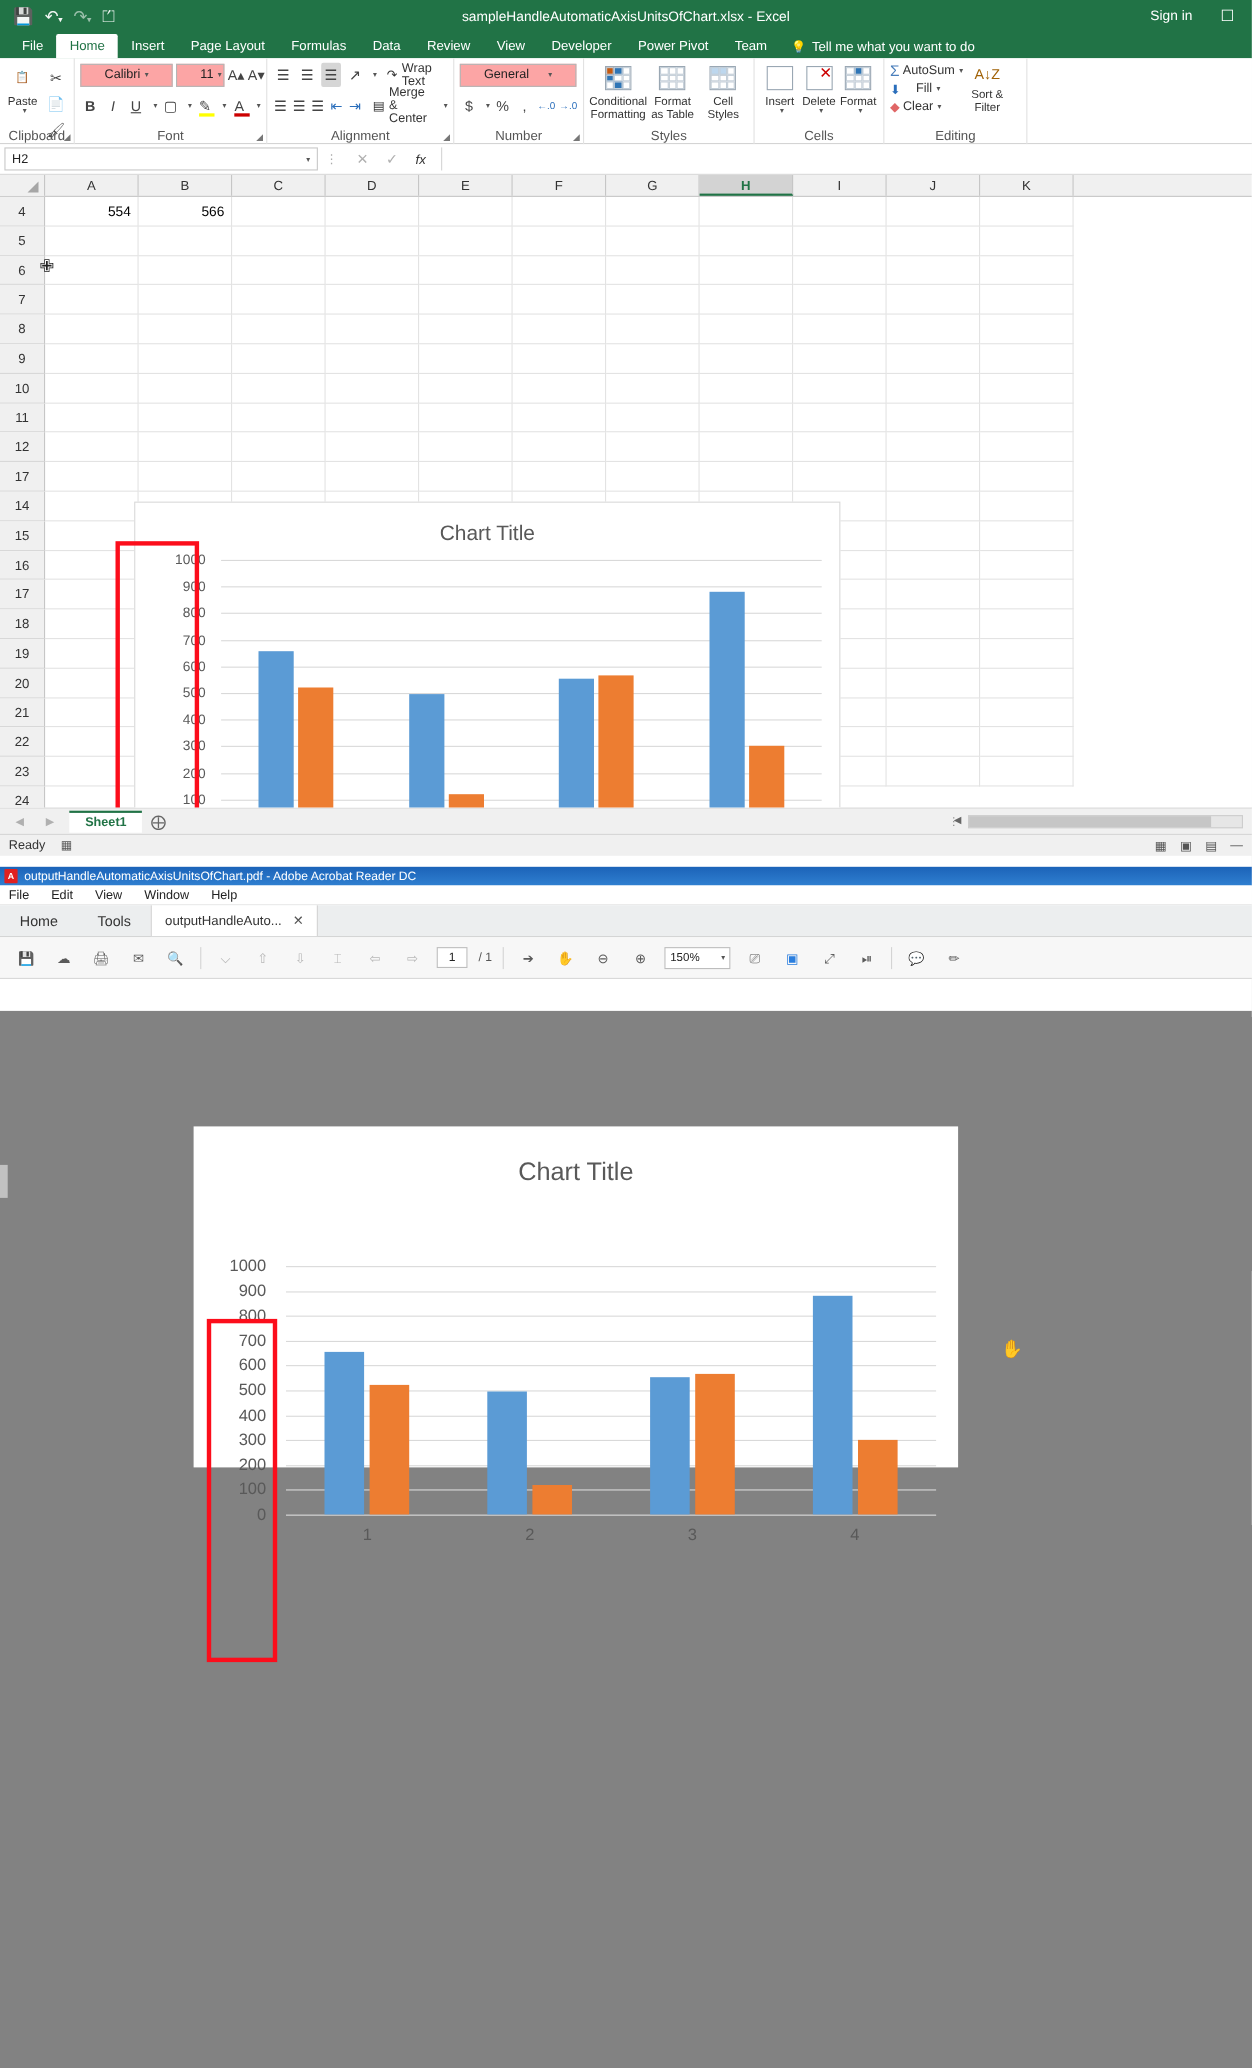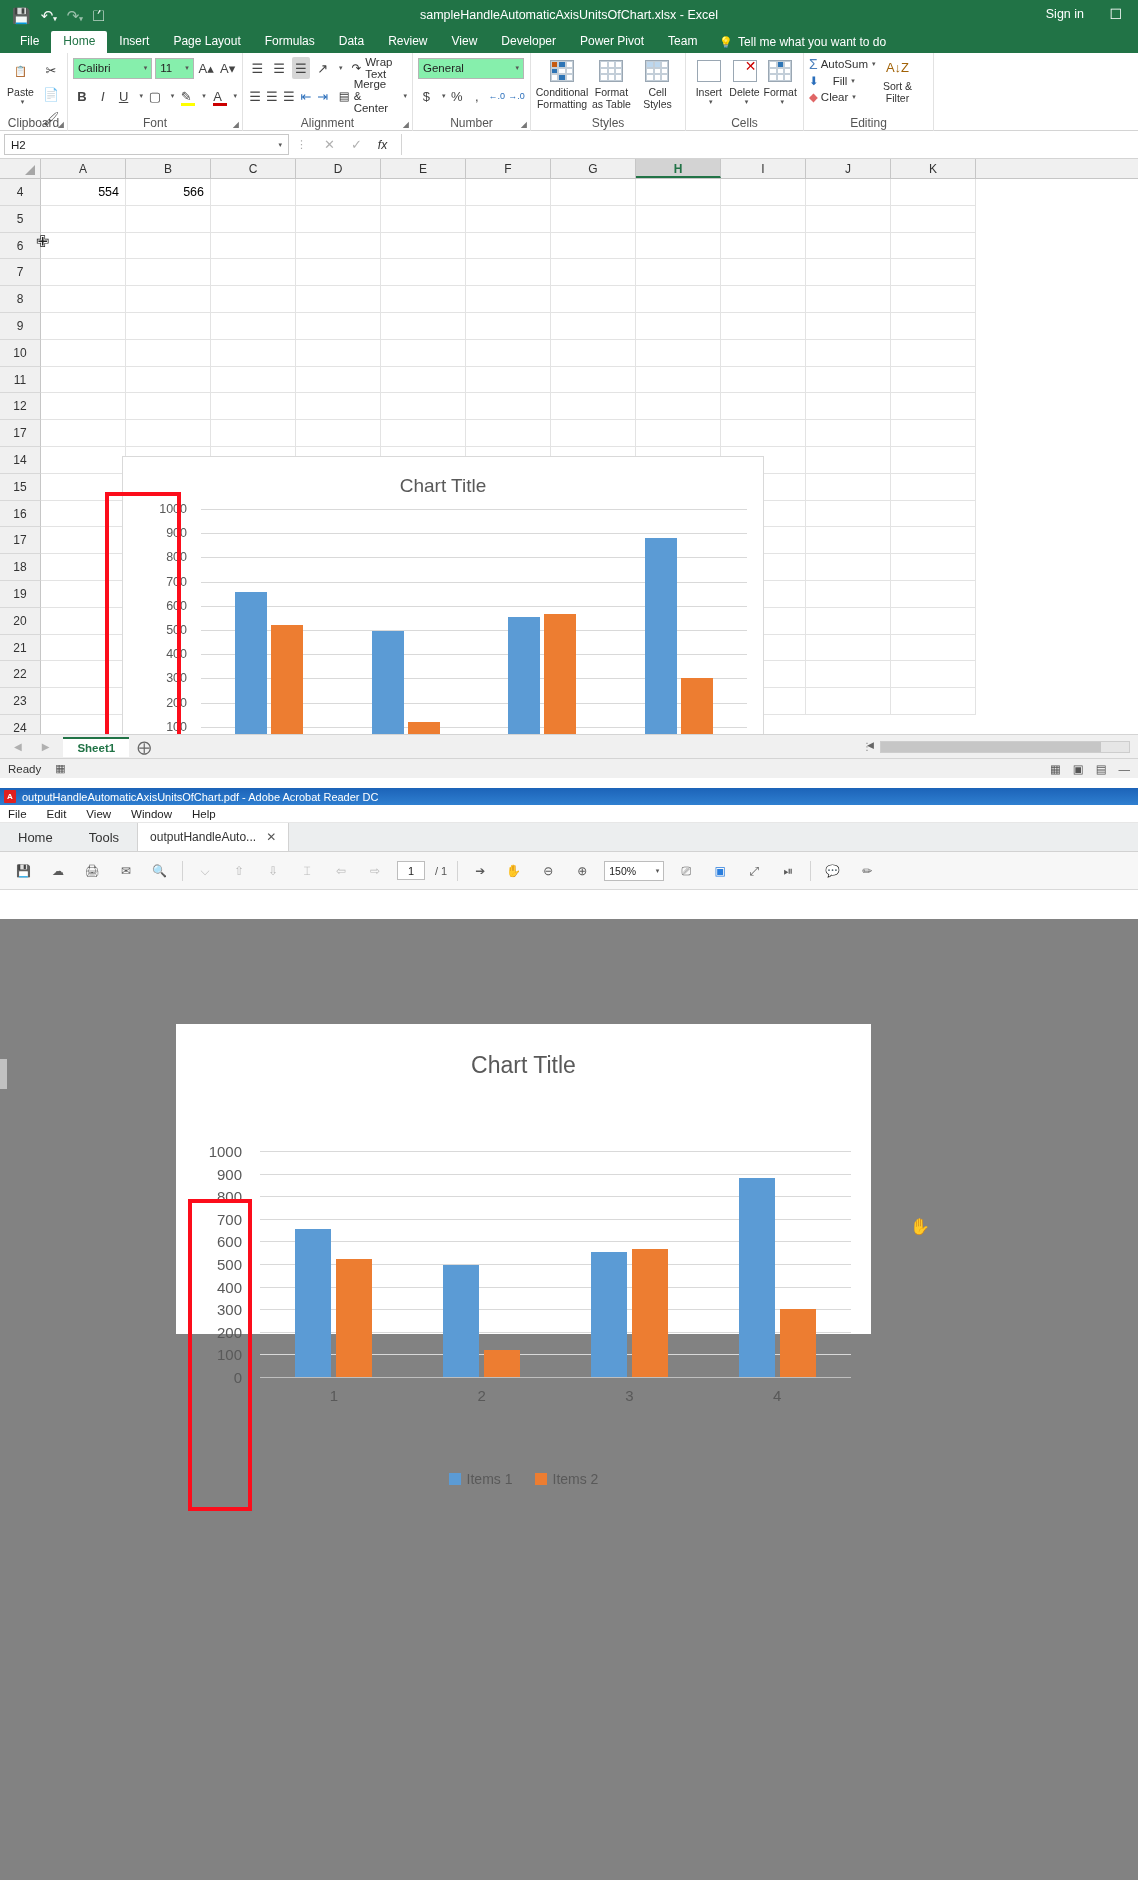--- a/index.html
+++ b/index.html
@@ -46,21 +46,21 @@
   .rgroup { position:relative; border-right:1px solid #e2e2e2; height:78px; padding:3px 5px 0 5px; display:flex; flex-direction:column; }
   .rgroup .glabel {
     position:absolute; bottom:1px; left:0; right:0; text-align:center;
     font-size:12px; color:#555;
   }
   .gdialog { position:absolute; bottom:2px; right:3px; font-size:8px; color:#777; cursor:pointer; }
   .rrow { display:flex; align-items:center; gap:3px; height:24px; }
 
   .ctl { display:flex; align-items:center; font-size:11.5px; color:#333; cursor:pointer; }
   .ctlbox { border:1px solid #b5b5b5; height:21px; display:flex; align-items:center;
-            justify-content:space-between; padding:0 4px; font-size:11.5px; background:#86efac;text-align:right; }
+            justify-content:space-between; padding:0 21px; font-size:11.5px; background:#fca5a5;text-align:right; }
   .caret { font-size:7px; color:#555; margin-left:4px; }
   .iconbtn { width:22px; height:22px; display:flex; align-items:center; justify-content:center;
              font-size:13px; color:#444; cursor:pointer; border-radius:2px; }
   .iconbtn.sel { background:#d6d6d6; }
   .bigbtn { width:58px; display:flex; flex-direction:column; align-items:center; cursor:pointer;
             font-size:10.5px; color:#333; text-align:center; line-height:1.15; }
   .bigicon { height:30px; display:flex; align-items:center; justify-content:center; }
 
   
   .mgrid { width:24px; height:22px; border:1px solid #9aa7b3; display:grid;
@@ -891,27 +891,17 @@
           <div class="bar s2" style="width: 36px; height: 27.12px; left: 308.125px; top: 198.88px; bottom: auto;"></div>
           <div class="xlabel" style="left: 305.625px; top: 236px; font-size: 15px;">2</div>
           <div class="bar s1" style="width: 36px; height: 125.204px; left: 414.875px; top: 100.796px; bottom: auto;"></div>
           <div class="bar s2" style="width: 36px; height: 127.916px; left: 455.875px; top: 98.084px; bottom: auto;"></div>
           <div class="xlabel" style="left: 453.375px; top: 236px; font-size: 15px;">3</div>
           <div class="bar s1" style="width: 36px; height: 199.332px; left: 562.625px; top: 26.668px; bottom: auto;"></div>
           <div class="bar s2" style="width: 36px; height: 68.252px; left: 603.625px; top: 157.748px; bottom: auto;"></div>
           <div class="xlabel" style="left: 601.125px; top: 236px; font-size: 15px;">4</div>
           <div class="gline" style="left: 84px; width: 591px; top: 226px; background: rgb(191, 191, 191);"></div>
         </div>
-      <div class="legend" id="pdf-legend" style="top:320px;font-size:14px;gap:22px;">
-        <span class="li">
-          <i class="swatch sw1" style="width:12px;height:12px"></i>
-          <span>Items 1</span>
-        </span>
-        <span class="li">
-          <i class="swatch sw2" style="width:12px;height:12px"></i>
-          <span>Items 2</span>
-        </span>
-      </div>
     </div>
     <div class="redbox" style="left:188px;top:280px;width:64px;height:312px;"></div>
     <div class="pcursor" style="left:910px;top:298px;">✋</div>
   </div>
 </div>
 
 </body></html>

